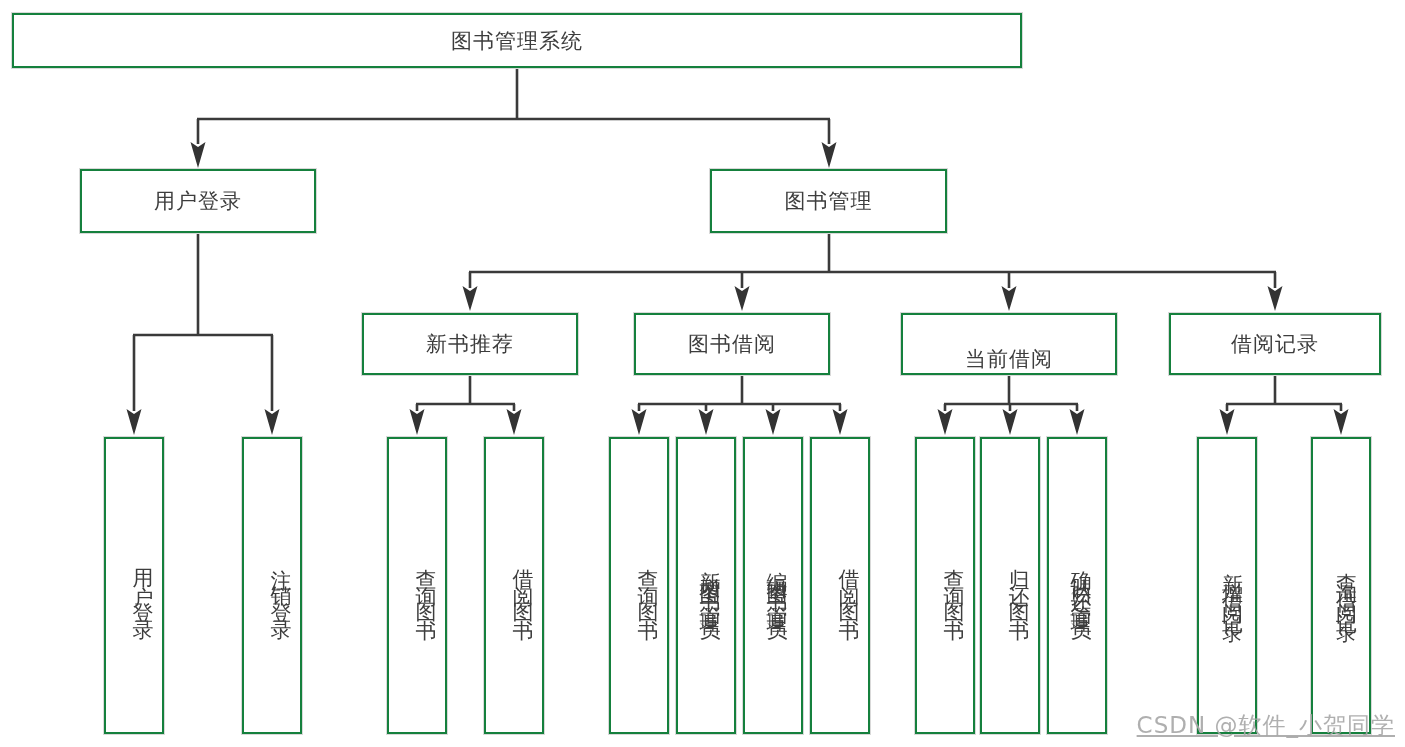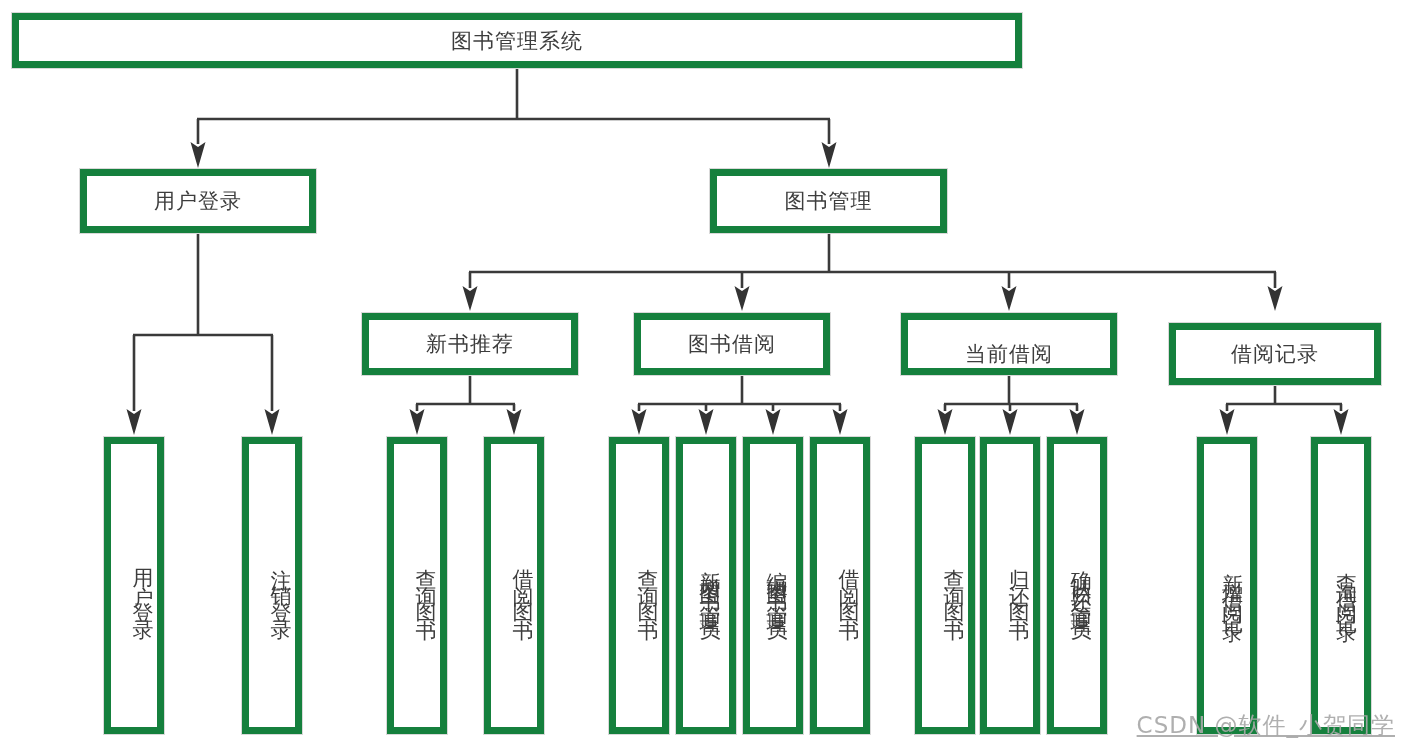--- a/index.html
+++ b/index.html
@@ -13,21 +13,21 @@
     overflow: hidden;
   }
   #connectors {
     position: absolute;
     left: 0; top: 0;
     pointer-events: none;
   }
   .node {
     position: absolute;
     box-sizing: border-box;
-    border: 7px solid #15803d;
+    border: 2px solid #15803d;
     background: #ffffff;
     display: flex;
     align-items: center;
     justify-content: center;
     box-shadow: 0 0 0 1px #d9d9d9;
   }
   .hbox {
     font-size: 21px;
     letter-spacing: 1px;
     white-space: nowrap;
@@ -140,21 +140,21 @@
 
   <div class="node hbox" style="left:362px; top:313px; width:216px; height:62px;">
     <span>新书推荐</span>
   </div>
   <div class="node hbox" style="left:634px; top:313px; width:196px; height:62px;">
     <span>图书借阅</span>
   </div>
   <div class="node hbox" style="left:901px; top:313px; width:216px; height:62px;align-items:flex-end;">
     <span>当前借阅</span>
   </div>
-  <div class="node hbox" style="left:1169px; top:313px; width:212px; height:62px;margin-top:10px;">
+  <div class="node hbox" style="left:1169px; top:313px; width:212px; height:62px;">
     <span>借阅记录</span>
   </div>
 
   <div class="node vbox sp-4" style="left:104px; top:437px; width:60px; height:297px;">
     <span>用户登录</span>
   </div>
   <div class="node vbox sp-4" style="left:242px; top:437px; width:60px; height:297px;">
     <span>注销登录</span>
   </div>
   <div class="node vbox sp-4" style="left:387px; top:437px; width:60px; height:297px;">

